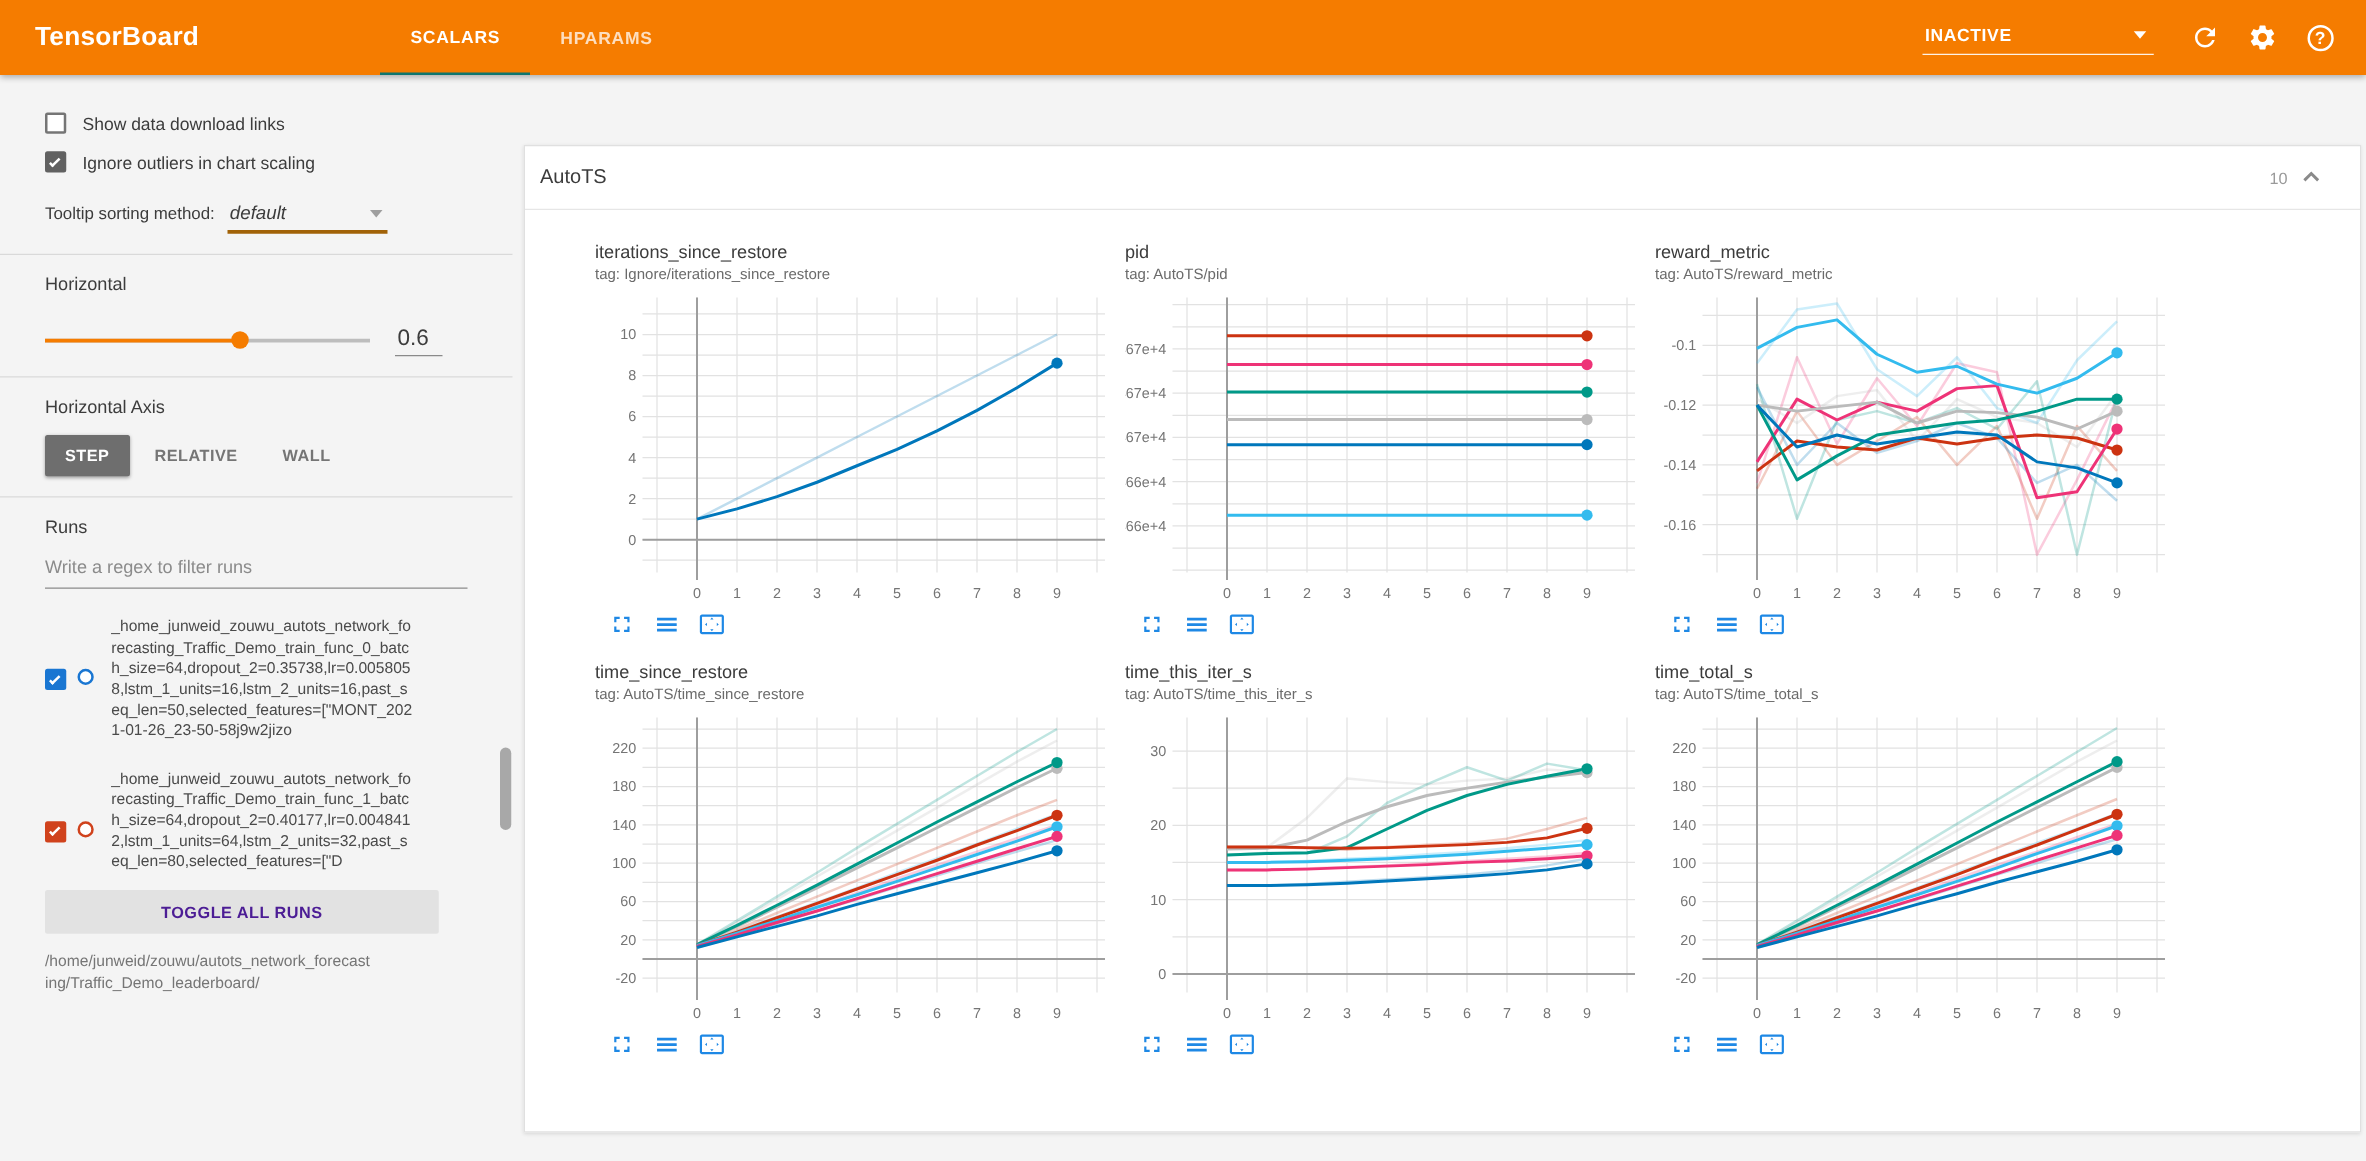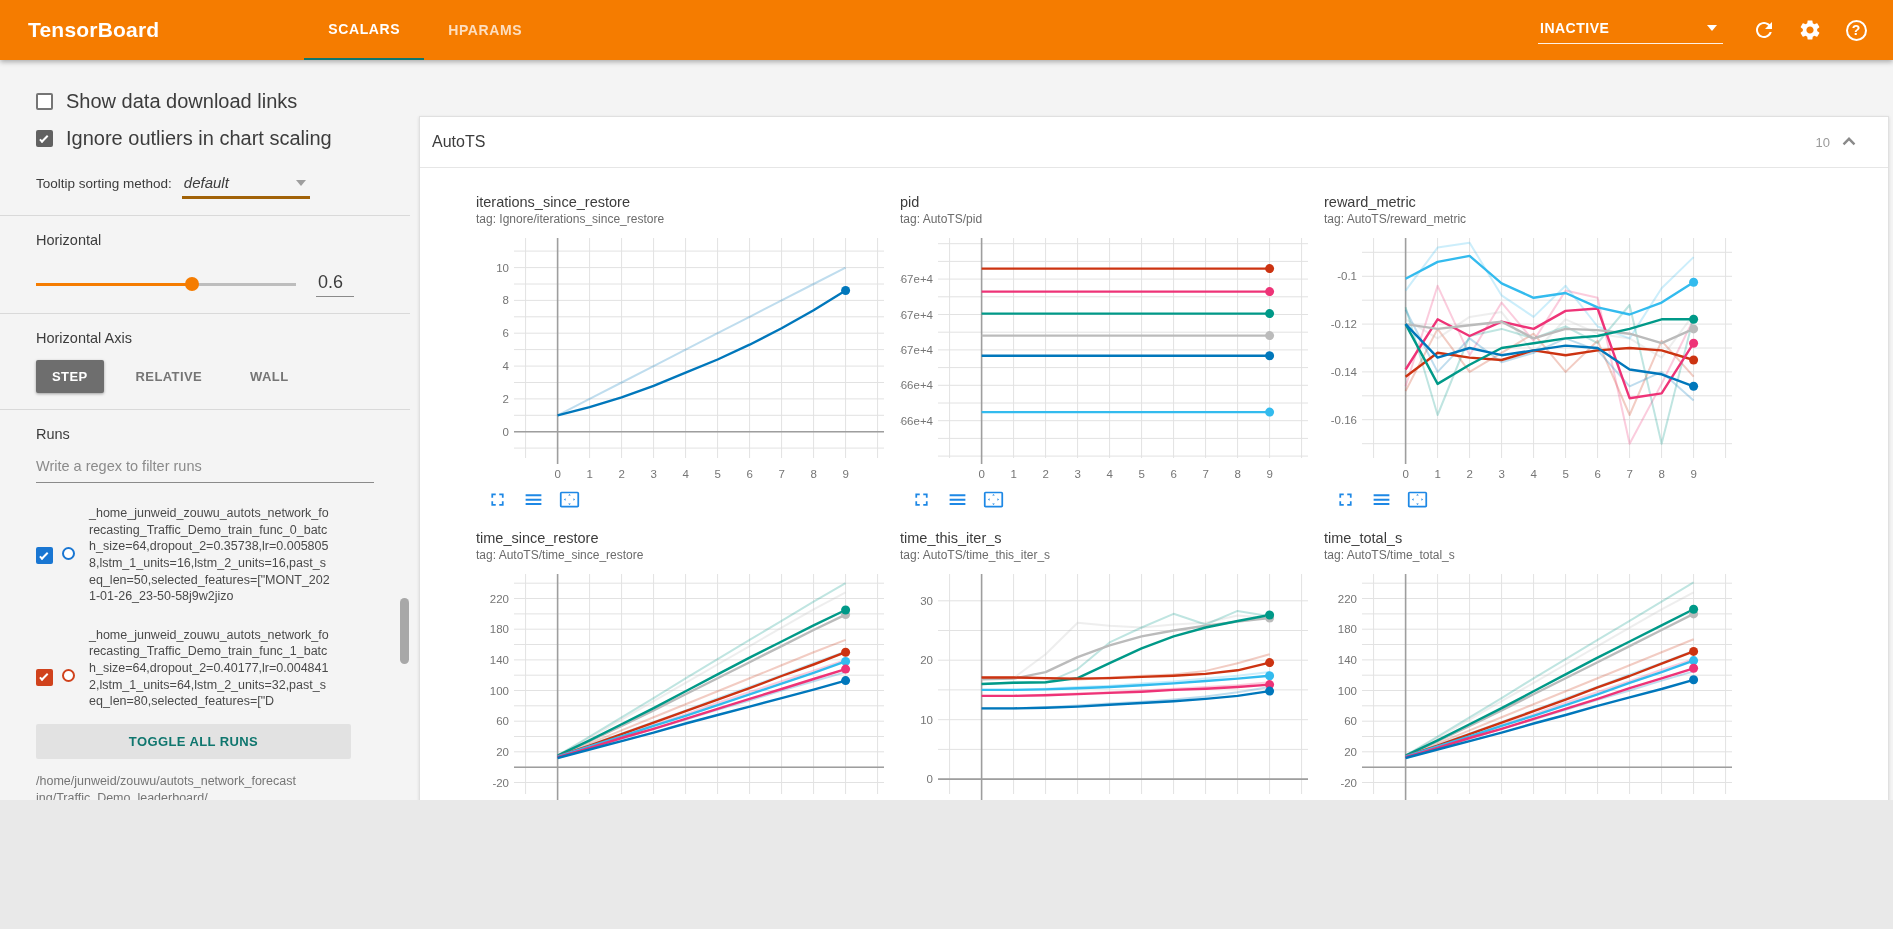--- a/index.html
+++ b/index.html
@@ -1,18 +1,18 @@
 <!DOCTYPE html>
 <html><head>
 <meta charset="utf-8">
 <style>
   * { margin:0; padding:0; box-sizing:border-box; }
   html,body { background:#e9e9e9; }
   body { font-family:"Liberation Sans", sans-serif; }
-  .app { width:1893px; height:800px; overflow:hidden; position:relative; background:#f4f4f4; }
+  .app { width:1893px; height:929px; overflow:hidden; position:relative; background:#f4f4f4; }
 
   
   .header { height:60px; background:#f57c00; display:flex; align-items:stretch;
             box-shadow:0 2px 5px rgba(0,0,0,.3); position:relative; z-index:5; }
   .brand { color:#fff; font-size:21px; font-weight:600; letter-spacing:.2px;
            display:flex; align-items:center; padding:0 30px 0 28px; }
   .tabs { display:flex; align-items:stretch; margin-left:115px; }
   .tab { display:flex; align-items:center; padding:0 24px; color:rgba(255,255,255,.75);
          font-size:14px; font-weight:700; letter-spacing:.6px; cursor:pointer; }
   .tab.active { color:#fff; border-bottom:2px solid #0f766e; }
@@ -33,47 +33,47 @@
   
   .sidebar { width:410px; background:#f4f4f4; padding-top:30px; position:relative; flex:none; }
   .sb-section { padding:0 36px; }
   .divider { height:1px; background:#d9d9d9; margin:16px 0; }
   .cb-row { display:flex; align-items:center; margin:0 0 14px 0; }
   .cbox { width:17px; height:17px; border:2px solid #757575; border-radius:2px; flex:none;
           margin-right:13px; display:flex; align-items:center; justify-content:center; cursor:pointer; background:#fff; }
   .cbox.checked { background:#616161; border-color:#616161; }
   .checkmark { width:9px; height:4px; border-left:2px solid #fff; border-bottom:2px solid #fff;
                transform:rotate(-45deg) translate(0,-1px); }
-  .cb-label { font-size:20px; color:#3c3c3c; }
+  .cb-label { font-size:14px; color:#3c3c3c; }
   .tooltip-row { display:flex; align-items:baseline; margin-top:22px; margin-bottom:4px; }
   .tooltip-label { font-size:13.5px; color:#3c3c3c; margin-right:10px; }
   .select-ul { border-bottom:3px solid #a16207; width:128px; display:flex; align-items:center;
                justify-content:space-between; padding:2px 4px 5px 2px; cursor:pointer;font-style:italic; }
   .select-val { font-size:15px; color:#3c3c3c; }
   .caret-down-g { width:0; height:0; border-left:5px solid transparent; border-right:5px solid transparent;
                   border-top:6px solid #9e9e9e; }
   .section-label { font-size:14.5px; color:#3c3c3c; }
   .slider-row { display:flex; align-items:center; margin-top:24px; }
   .slider-track { position:relative; width:260px; height:2.5px; background:#bdbdbd; margin-left:0; }
   .slider-fill { position:absolute; left:0; top:0; height:2.5px; background:#f57c00; }
   .slider-thumb { position:absolute; top:-6px; width:14px; height:14px; border-radius:50%; background:#f57c00; cursor:pointer; }
   .slider-value { margin-left:20px; font-size:18px; color:#3c3c3c; border-bottom:1px solid #8a8a8a; padding:0 6px 3px 2px; min-width:38px; }
   .axis-btns { display:flex; align-items:center; margin-top:14px; }
   .axis-btn { font-size:13px; font-weight:700; letter-spacing:.4px; color:#757575;
-              padding:9px 16px; border-radius:2px; cursor:pointer; margin-right:16px; }
+              padding:9px 16px; border-radius:2px; cursor:pointer; margin-right:4px; }
   .axis-btn.selected { background:#6e6e6e; color:#fff; box-shadow:0 1px 3px rgba(0,0,0,.35); }
   .runs-filter { border:none; outline:none; background:transparent; width:100%; font-size:14.5px; color:#3c3c3c;
                  padding:4px 0 8px 0; border-bottom:1px solid #8a8a8a; font-family:"Liberation Sans",sans-serif; }
   .runs-filter::placeholder { color:#8b8b8b; }
   .run-item { display:flex; align-items:flex-start; margin-top:22px; }
   .run-cb { width:17px; height:17px; border-radius:2px; flex:none; margin-right:9px; margin-top:42px;
             display:flex; align-items:center; justify-content:center; cursor:pointer; }
   .run-radio { width:13px; height:13px; border-radius:50%; border:2px solid; flex:none; margin-right:14px; margin-top:42px; cursor:pointer; background:#fff; }
   .run-label { font-size:12.5px; color:#4a4a4a; width:243px; word-break:break-all; line-height:1.33; }
-  .toggle-all { margin:14px 36px 0 36px; width:315px; background:#e2e2e2; color:#0f766e; text-align:center;
+  .toggle-all { margin:14px 36px 0 36px; width:315px; background:#e2e2e2; color:#4c1d95; text-align:center;
                 font-size:13px; font-weight:700; letter-spacing:.4px; padding:10px 0; border-radius:2px; cursor:pointer; }
   .logdir { margin:14px 36px 0 36px; font-size:12.5px; color:#757575; width:260px; word-break:break-all; line-height:1.4; }
   .sb-scroll-thumb { position:absolute; right:1px; top:538px; width:9px; height:66px; border-radius:5px; background:#a8a8a8; cursor:pointer; }
 
   
   .main { flex:1; padding:34px 4px 0 9px; overflow:hidden; }
   .filter-row { display:flex; align-items:center; border-bottom:1px solid #9e9e9e; padding:0 0 9px 2px; width:1432px; }
   .filter-input { border:none; outline:none; background:transparent; flex:1; font-size:17px; color:#3c3c3c;
                   margin-left:8px; font-family:"Liberation Sans",sans-serif; }
   .filter-input::placeholder { color:#8b8b8b; }

